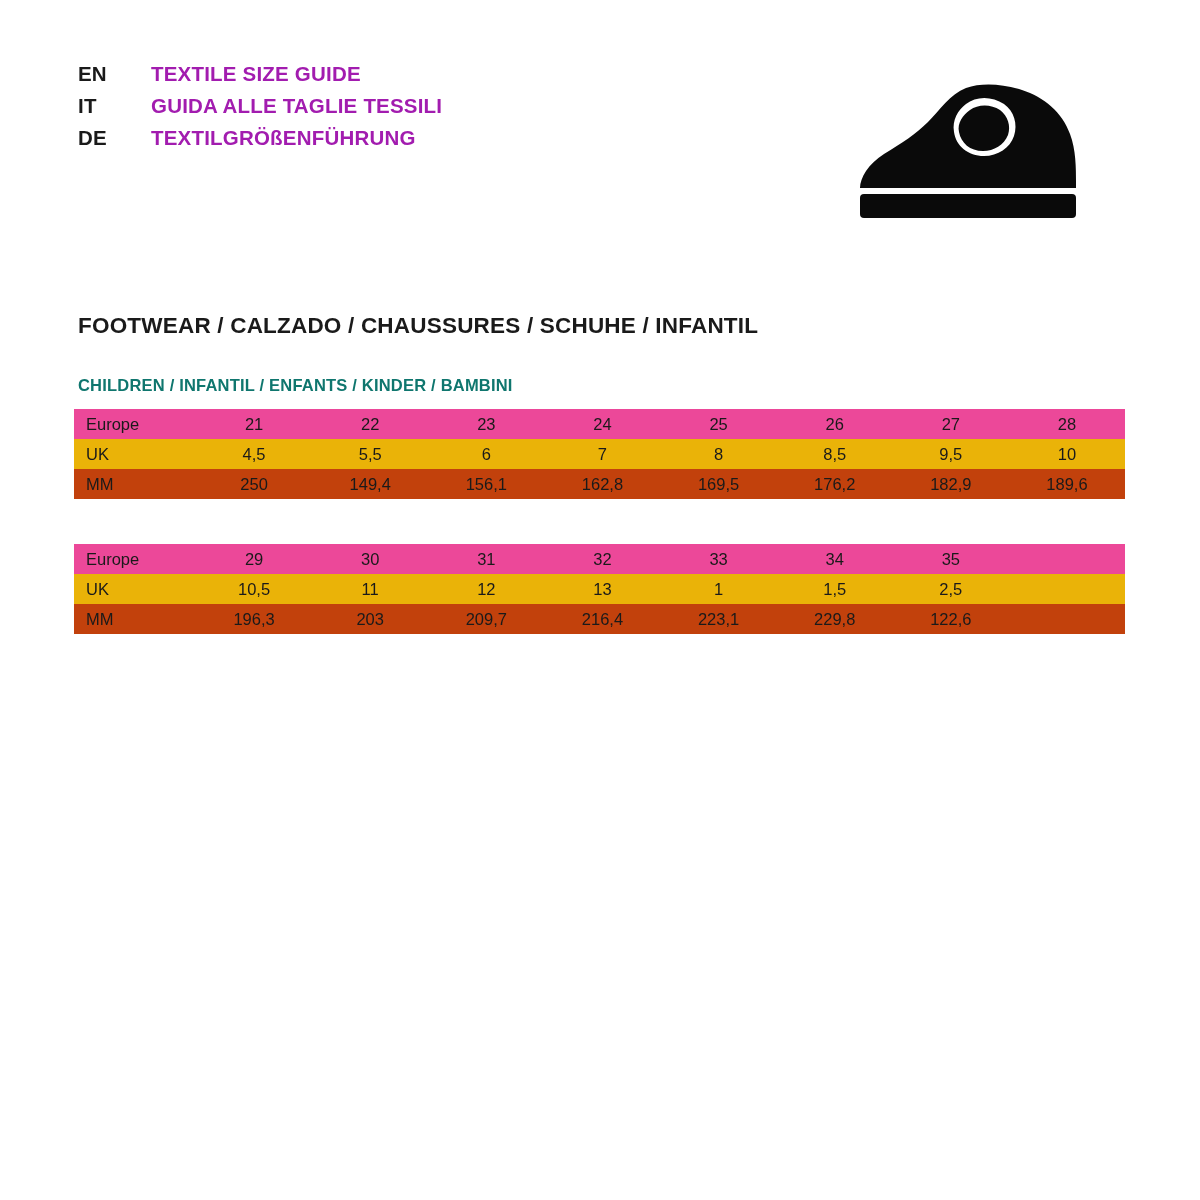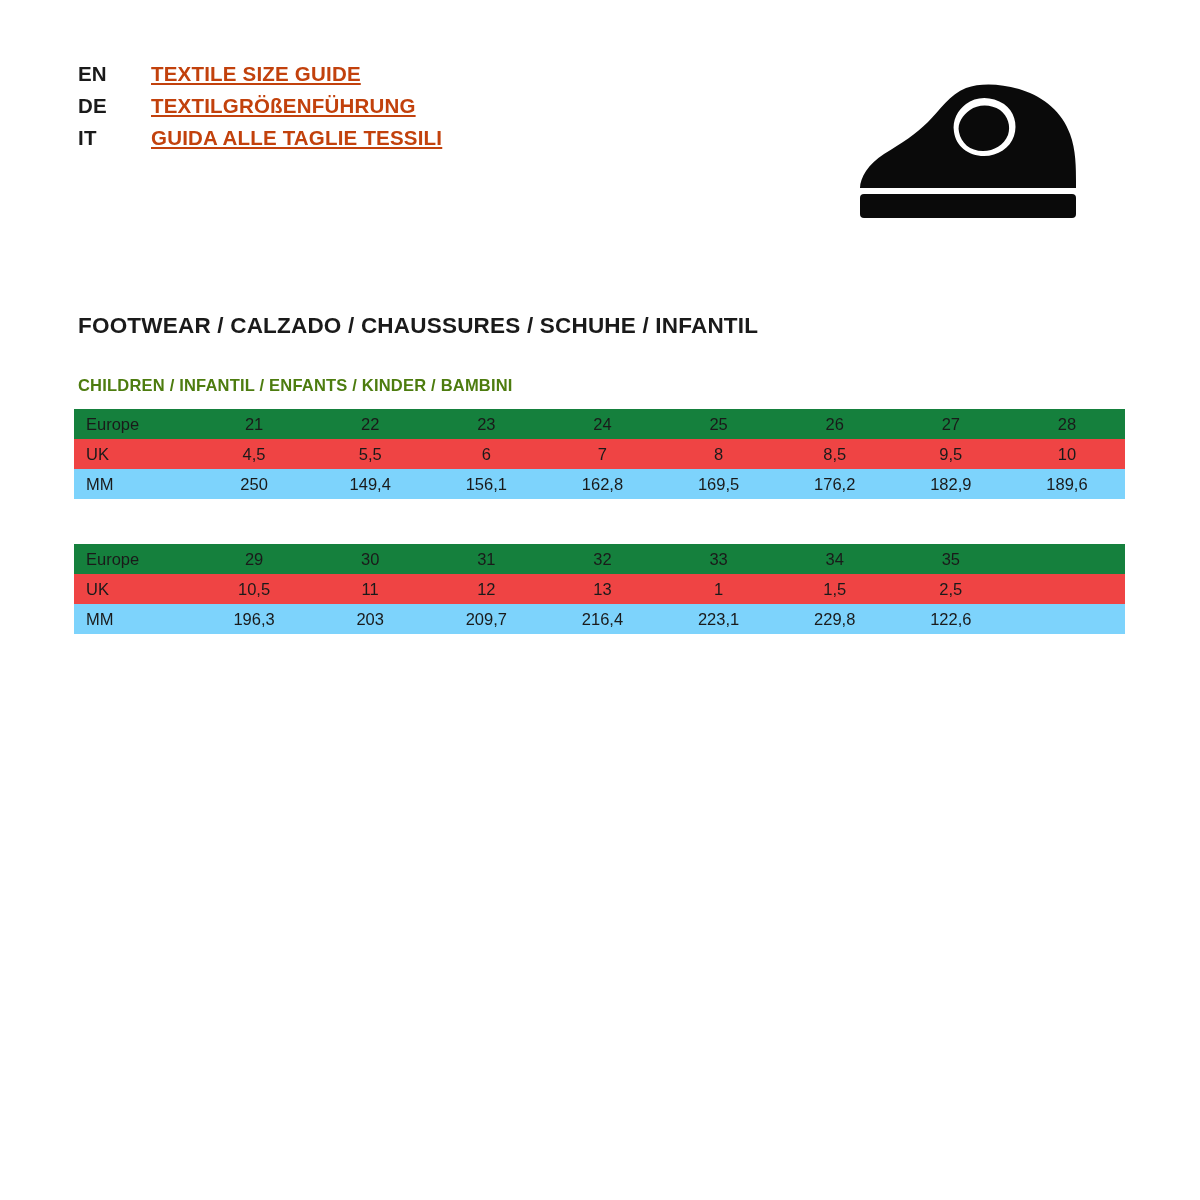--- a/index.html
+++ b/index.html
@@ -46,23 +46,22 @@
     width: 73px;
     font-size: 20.5px;
     font-weight: 700;
     letter-spacing: 0.2px;
     color: #1a1a1a;
   }
   .lang-title {
     font-size: 20.5px;
     font-weight: 700;
     letter-spacing: 0.2px;
-    color: #c2410c;
+    color: #a21caf;
     white-space: nowrap;
-    text-decoration: underline;
   }
 
   .shoe-icon {
     margin-right: 50px;
     margin-top: 20px;
   }
 
   
   .section-title {
     position: absolute;
@@ -75,21 +74,21 @@
     white-space: nowrap;
   }
 
   .sub-title {
     position: absolute;
     top: 376px;
     left: 78px;
     font-size: 16.5px;
     font-weight: 700;
     letter-spacing: 0.2px;
-    color: #4d7c0f;
+    color: #0f766e;
     white-space: nowrap;
   }
 
   
   .size-table {
     position: absolute;
     left: 74px;
     width: 1051px;
     border-collapse: collapse;
     table-layout: fixed;
@@ -103,43 +102,43 @@
     color: #1a1a1a;
     text-align: center;
     padding: 0;
     vertical-align: middle;
   }
   .size-table td.label {
     text-align: left;
     padding-left: 12px;
     width: 110px;
   }
-  .row-head td { background: #15803d; }
-  .row-alt td  { background: #ef4444; }
-  .row-shade td { background: #7dd3fc; }
+  .row-head td { background: #ec4899; }
+  .row-alt td  { background: #eab308; }
+  .row-shade td { background: #c2410c; }
 </style>
 </head>
 <body>
 
 <div class="page">
 
   <div class="header">
 
     <div class="lang-list">
       <div class="lang-row">
         <span class="lang-code">EN</span>
         <span class="lang-title">TEXTILE SIZE GUIDE</span>
       </div>
       <div class="lang-row">
+        <span class="lang-code">IT</span>
+        <span class="lang-title">GUIDA ALLE TAGLIE TESSILI</span>
+      </div>
+      <div class="lang-row">
         <span class="lang-code">DE</span>
         <span class="lang-title">TEXTILGRÖßENFÜHRUNG</span>
-      </div>
-      <div class="lang-row">
-        <span class="lang-code">IT</span>
-        <span class="lang-title">GUIDA ALLE TAGLIE TESSILI</span>
       </div>
     </div>
 
     <div class="shoe-icon">
       <svg width="220" height="140" viewBox="0 0 220 140" xmlns="http://www.w3.org/2000/svg" aria-hidden="true">
         <path d="M2 106 C2 96 10 82 26 72 C44 61 58 52 70 40 C82 28 92 12 108 6
                  C124 0 146 2 164 8 C186 15 204 30 212 52 C218 68 218 86 218 100
                  L218 106 Z" fill="#0a0a0a"></path>
         <path d="M108 22 C118 14 134 14 146 22 C156 29 160 42 156 54
                  C152 66 140 74 126 74 C110 74 98 64 96 50 C94 38 100 28 108 22 Z" fill="#ffffff"></path>

